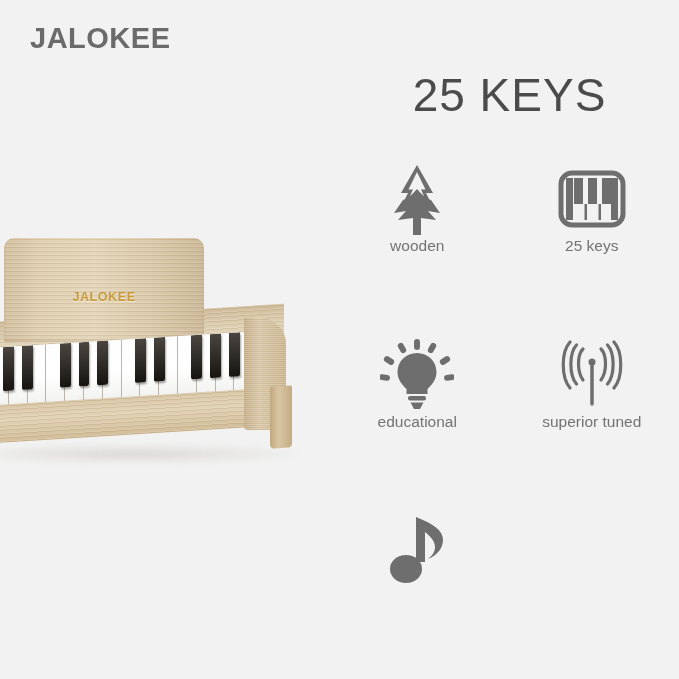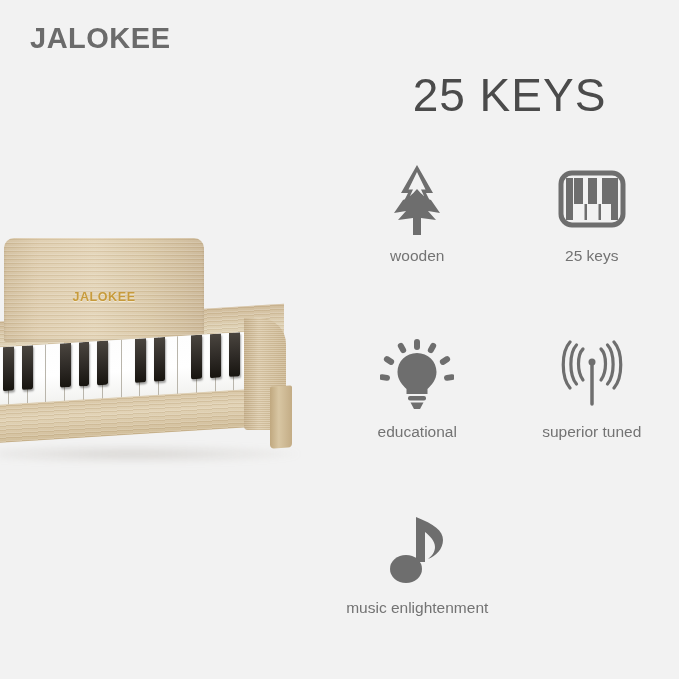--- a/index.html
+++ b/index.html
@@ -188,21 +188,20 @@
     justify-content: flex-start;
   }
   .feature-icon {
     height: 78px;
     display: flex;
     align-items: center;
     justify-content: center;
   }
   .feature-icon svg { display: block; }
   .feature-label {
-    margin-top: 10px;
     font-size: 15.5px;
     color: #737373;
     text-align: center;
     white-space: nowrap;
     line-height: 1;
   }
 </style>
 </head>
 <body>
 
@@ -319,16 +318,15 @@
 
   <div class="feature-cell">
     <div class="feature-icon">
       <svg width="62" height="72" viewBox="0 0 62 72">
         <g fill="#6e6e6e">
           <path d="M30 2 L30 47 L39 47 L39 17 C44 21 49 26 49 32 C49 37 46 41 42 44 C50 41 57 34 57 25 C57 16 48 9 30 2 Z"></path>
           <ellipse cx="20" cy="54" rx="16" ry="14"></ellipse>
         </g>
       </svg>
     </div>
-    <div class="feature-label">music enlightenment</div>
   </div>
 
 </div>
 
 </body></html>

